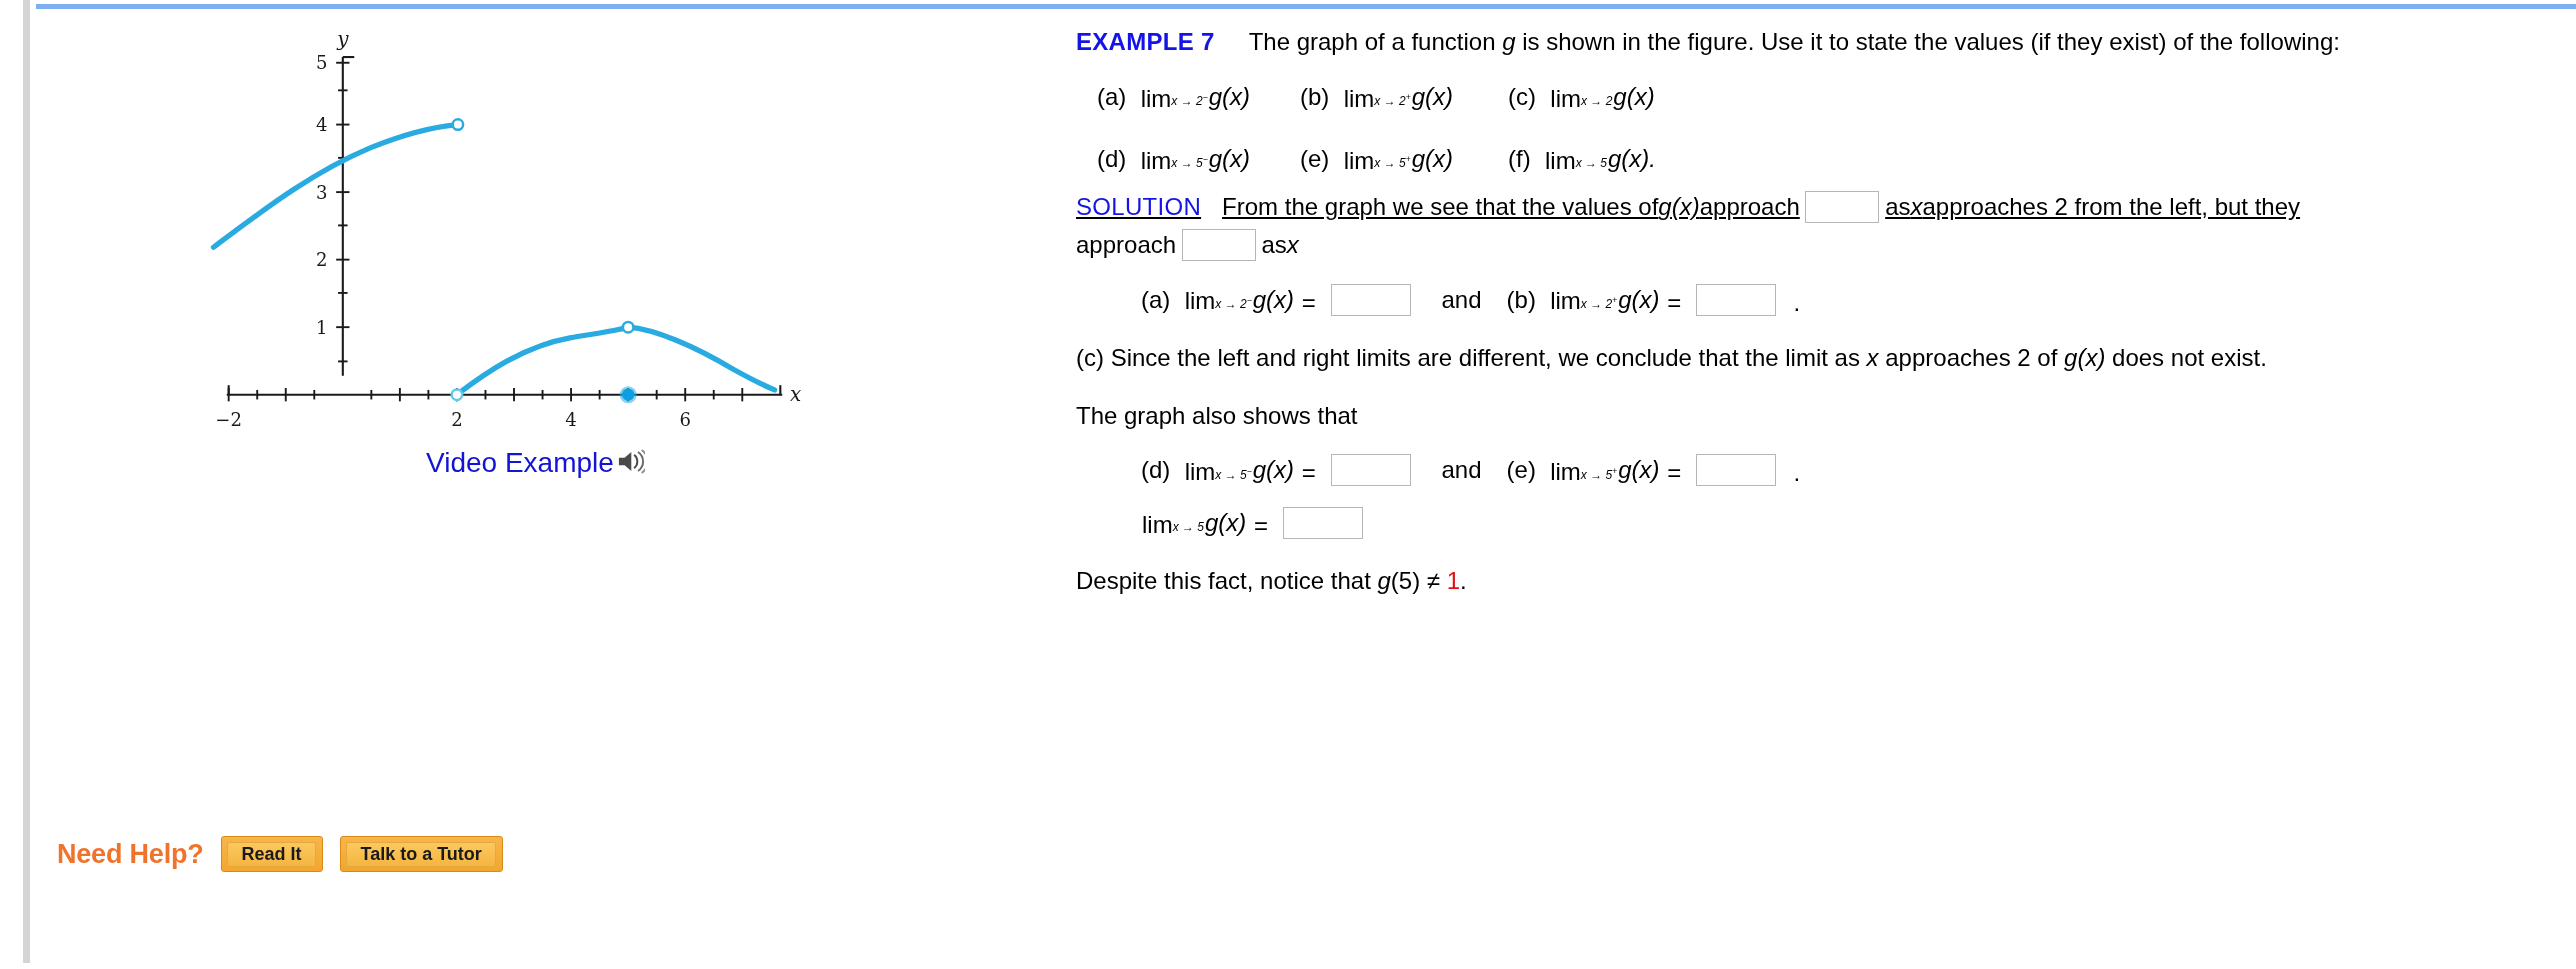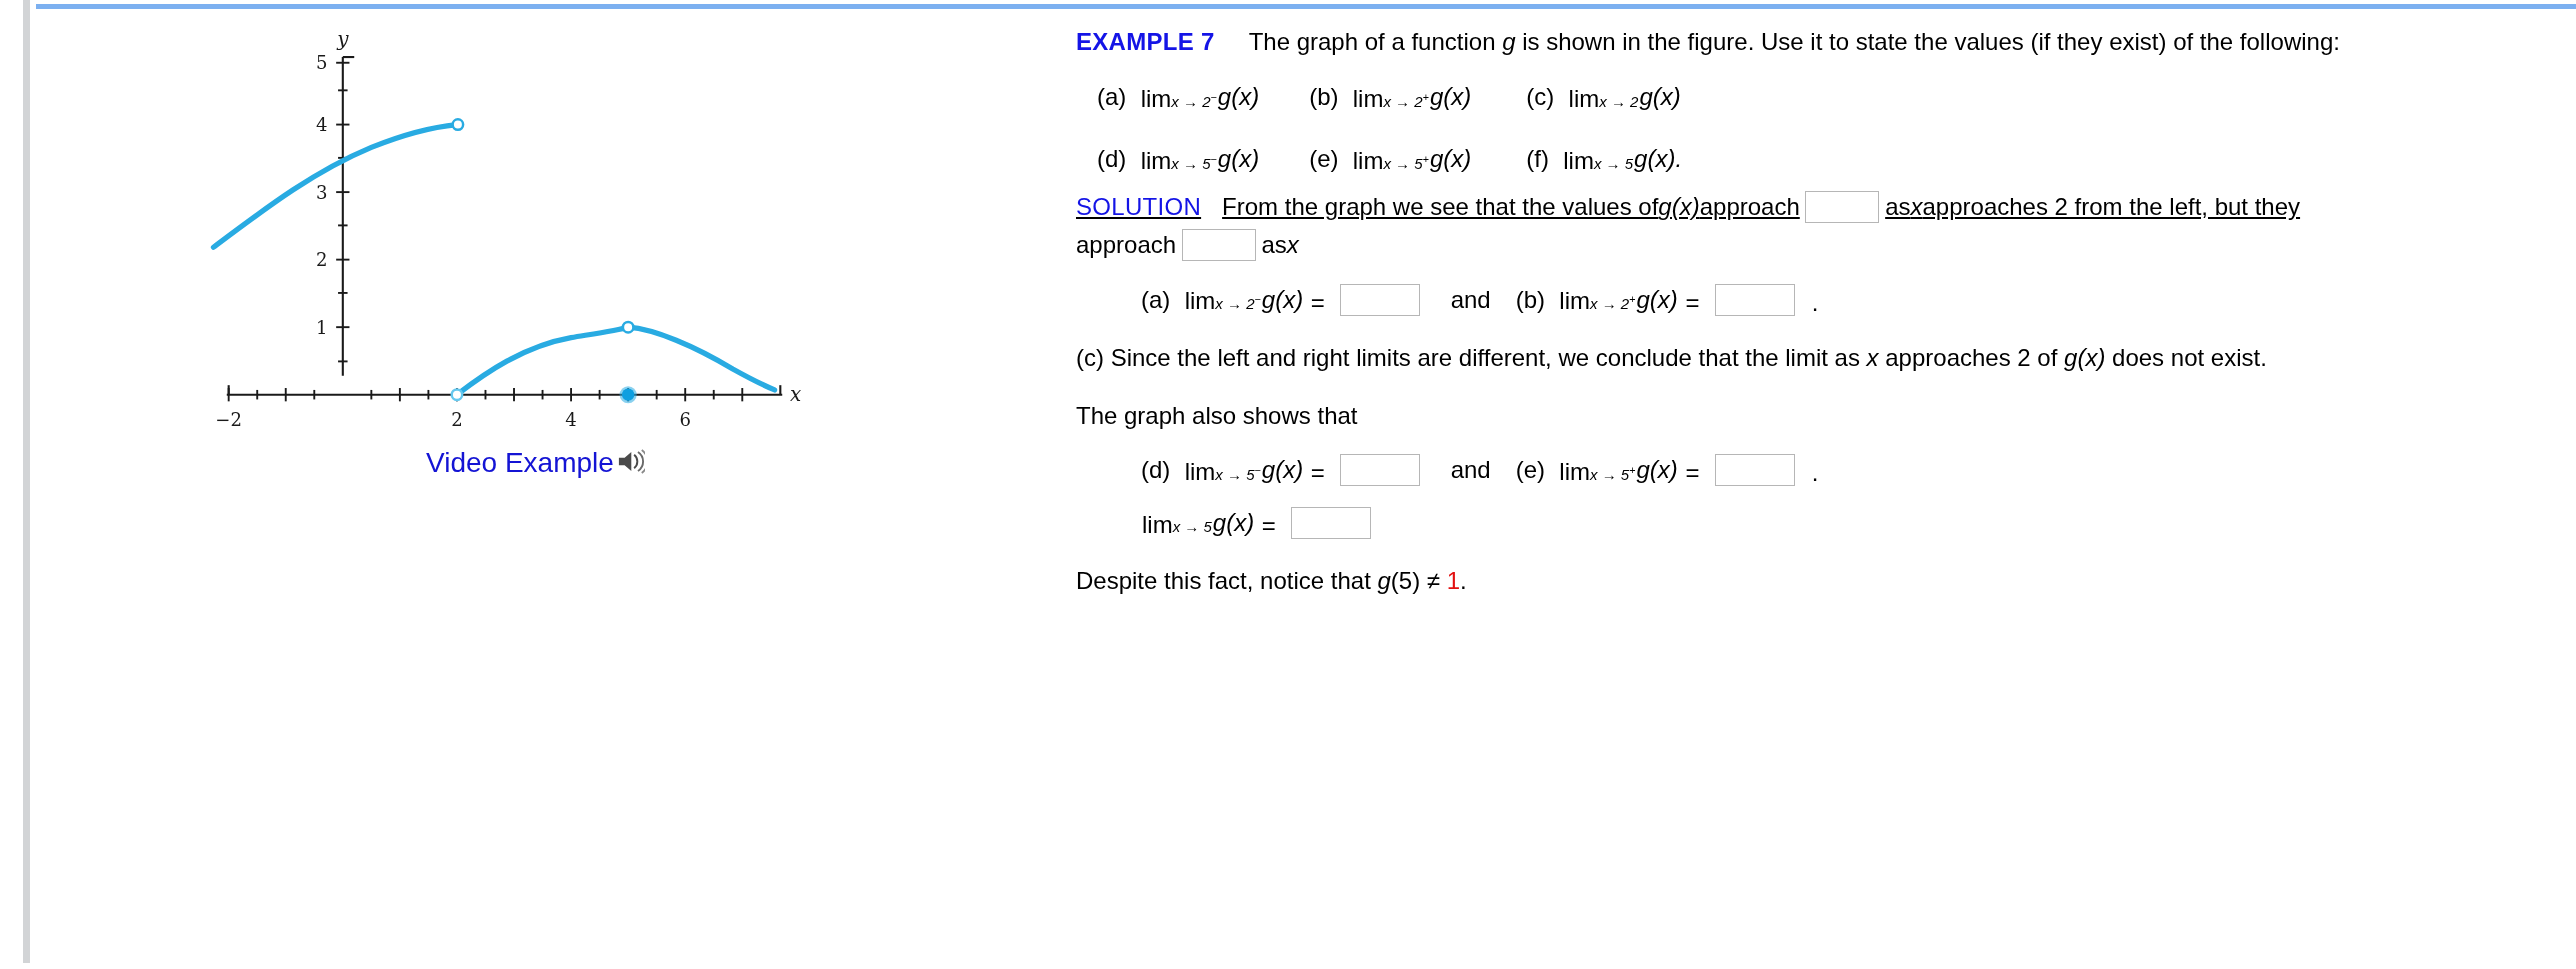--- a/index.html
+++ b/index.html
@@ -155,21 +155,21 @@
     flex-direction: row;
     align-items: center;
     vertical-align: middle;
     line-height: 1;
     margin: 0 1px;
     position: relative;
     top: 4.8px;
   }
   .lim .lim-top { font-size: 24px; line-height: 1; }
   .lim .lim-bot {
-    font-size: 15px;
+    font-size: 12px;
     line-height: 1;
     margin-top: 2.9px;
     white-space: nowrap;
   }
   .sup { font-size: 0.72em; vertical-align: super; }
 
   .qline {
     display: flex;
     align-items: flex-start;
     margin-top: 25px;
@@ -323,20 +323,29 @@
       <span class="speaker-icon">
         <svg width="28.6" height="25" viewBox="0 0 30 26" xmlns="http://www.w3.org/2000/svg">
           <path d="M2 9 L8 9 L15 3 L15 23 L8 17 L2 17 Z" fill="#4a4a4a"></path>
           <path d="M18 6 A 9 9 0 0 1 18 20" fill="none" stroke="#4a4a4a" stroke-width="2"></path>
           <path d="M22 3 A 12 12 0 0 1 22 23" fill="none" stroke="#6a6a6a" stroke-width="2"></path>
           <path d="M26 1 A 15 15 0 0 1 26 25" fill="none" stroke="#8a8a8a" stroke-width="2"></path>
         </svg>
       </span>
     </div>
 
+    <div class="need-help-row">
+      <span class="need-help-label">Need Help?</span>
+      <span class="help-btn">
+        <span class="inner">Read It</span>
+      </span>
+      <span class="help-btn">
+        <span class="inner">Talk to a Tutor</span>
+      </span>
+    </div>
   </div>
 
   <div class="content">
 
     <div class="row-intro">
       <span class="kw-blue">EXAMPLE 7</span>
       <span class="intro-gap"></span>
       <span>The graph of a function </span><span class="it">g</span><span> is shown in the figure. Use it to state the values (if they exist) of the following:</span>
     </div>
 

